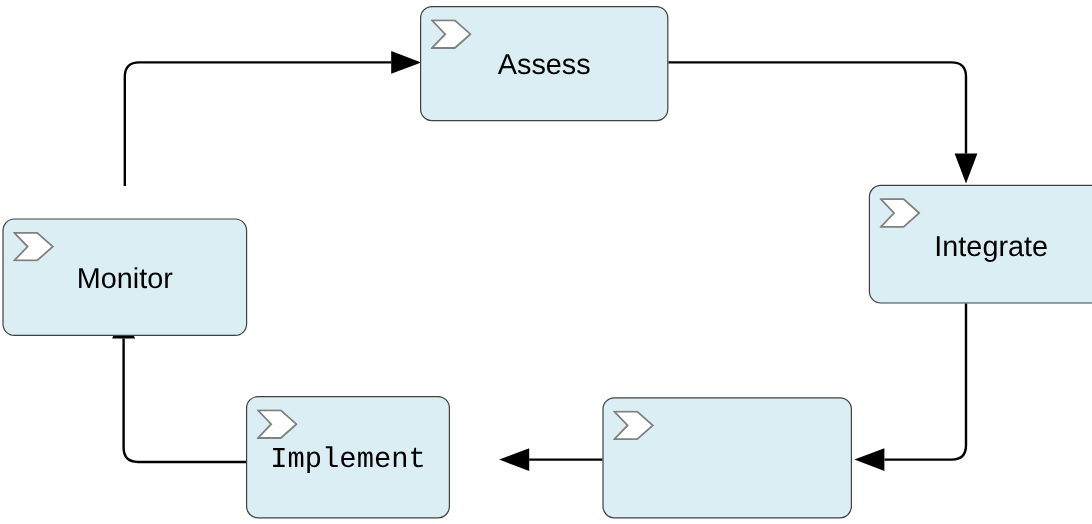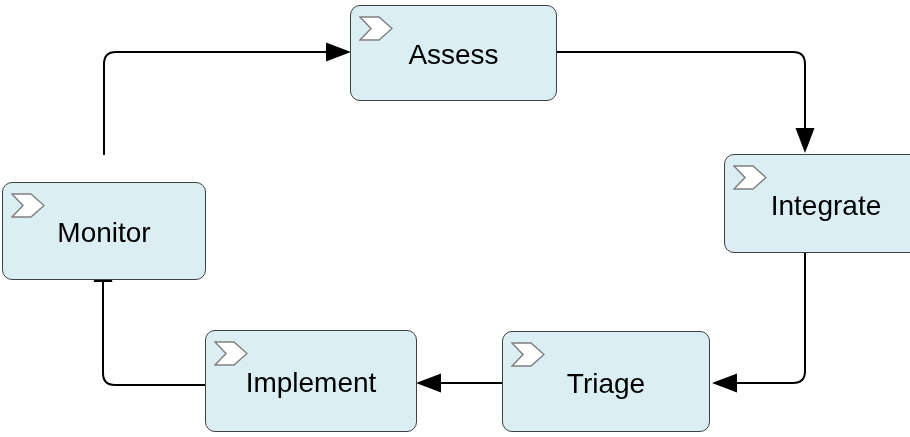--- a/index.html
+++ b/index.html
@@ -33,21 +33,21 @@
     position: absolute;
     background: var(--node-fill, #daeef3);
     border: 1.5px solid var(--node-border, #404040);
     border-radius: 10px;
     box-sizing: border-box;
     display: flex;
     align-items: center;
     justify-content: center;
   }
   .node-label {
-    font-size: 28px;
+    font-size: 24px;
     color: #000000;
     padding-top: 4px;
     white-space: nowrap;
   }
   .node-icon {
     position: absolute;
     left: 8px;
     top: 10px;
     width: 34px;
     height: 25px;
@@ -55,21 +55,21 @@
   .node-icon polygon {
     fill: var(--icon-fill, #ffffff);
     stroke: var(--icon-stroke, #808080);
     stroke-width: 1.5;
     stroke-linejoin: miter;
   }
   #node-assess    { left: 350px; top: 5px;   width: 207px; height: 96px; }
   #node-monitor   { left: 2px;   top: 155px; width: 204px; height: 98px; margin-top: 27px; }
   #node-integrate { left: 724px; top: 154px; width: 204px; height: 99px; }
   #node-triage    { left: 502px; top: 331px; width: 208px; height: 101px; }
-  #node-implement { left: 205px; top: 330px; width: 212px; height: 102px; }
+  #node-implement { left: 205px; top: 330px; width: 170px; height: 102px; font-family: Liberation Mono, monospace; }
 </style>
 </head>
 <body>
 
 <div class="canvas">
 
   <svg class="edges" viewBox="0 0 910 437">
     <g class="edge">
       <path d="M 104 155 V 64 Q 104 52 116 52 H 326"></path>
       <polygon points="326,42.5 326,61.5 351,52"></polygon>
@@ -103,21 +103,20 @@
     <svg class="node-icon" viewBox="0 0 34 25">
       <polygon points="1,1 20,1 33,12.5 20,24 1,24 12,12.5"></polygon>
     </svg>
     <span class="node-label">Integrate</span>
   </div>
 
   <div class="node" id="node-triage">
     <svg class="node-icon" viewBox="0 0 34 25">
       <polygon points="1,1 20,1 33,12.5 20,24 1,24 12,12.5"></polygon>
     </svg>
-    <span class="node-label">Triage</span>
   </div>
 
   <div class="node" id="node-implement">
     <svg class="node-icon" viewBox="0 0 34 25">
       <polygon points="1,1 20,1 33,12.5 20,24 1,24 12,12.5"></polygon>
     </svg>
     <span class="node-label">Implement</span>
   </div>
 
   <div class="node" id="node-monitor">

